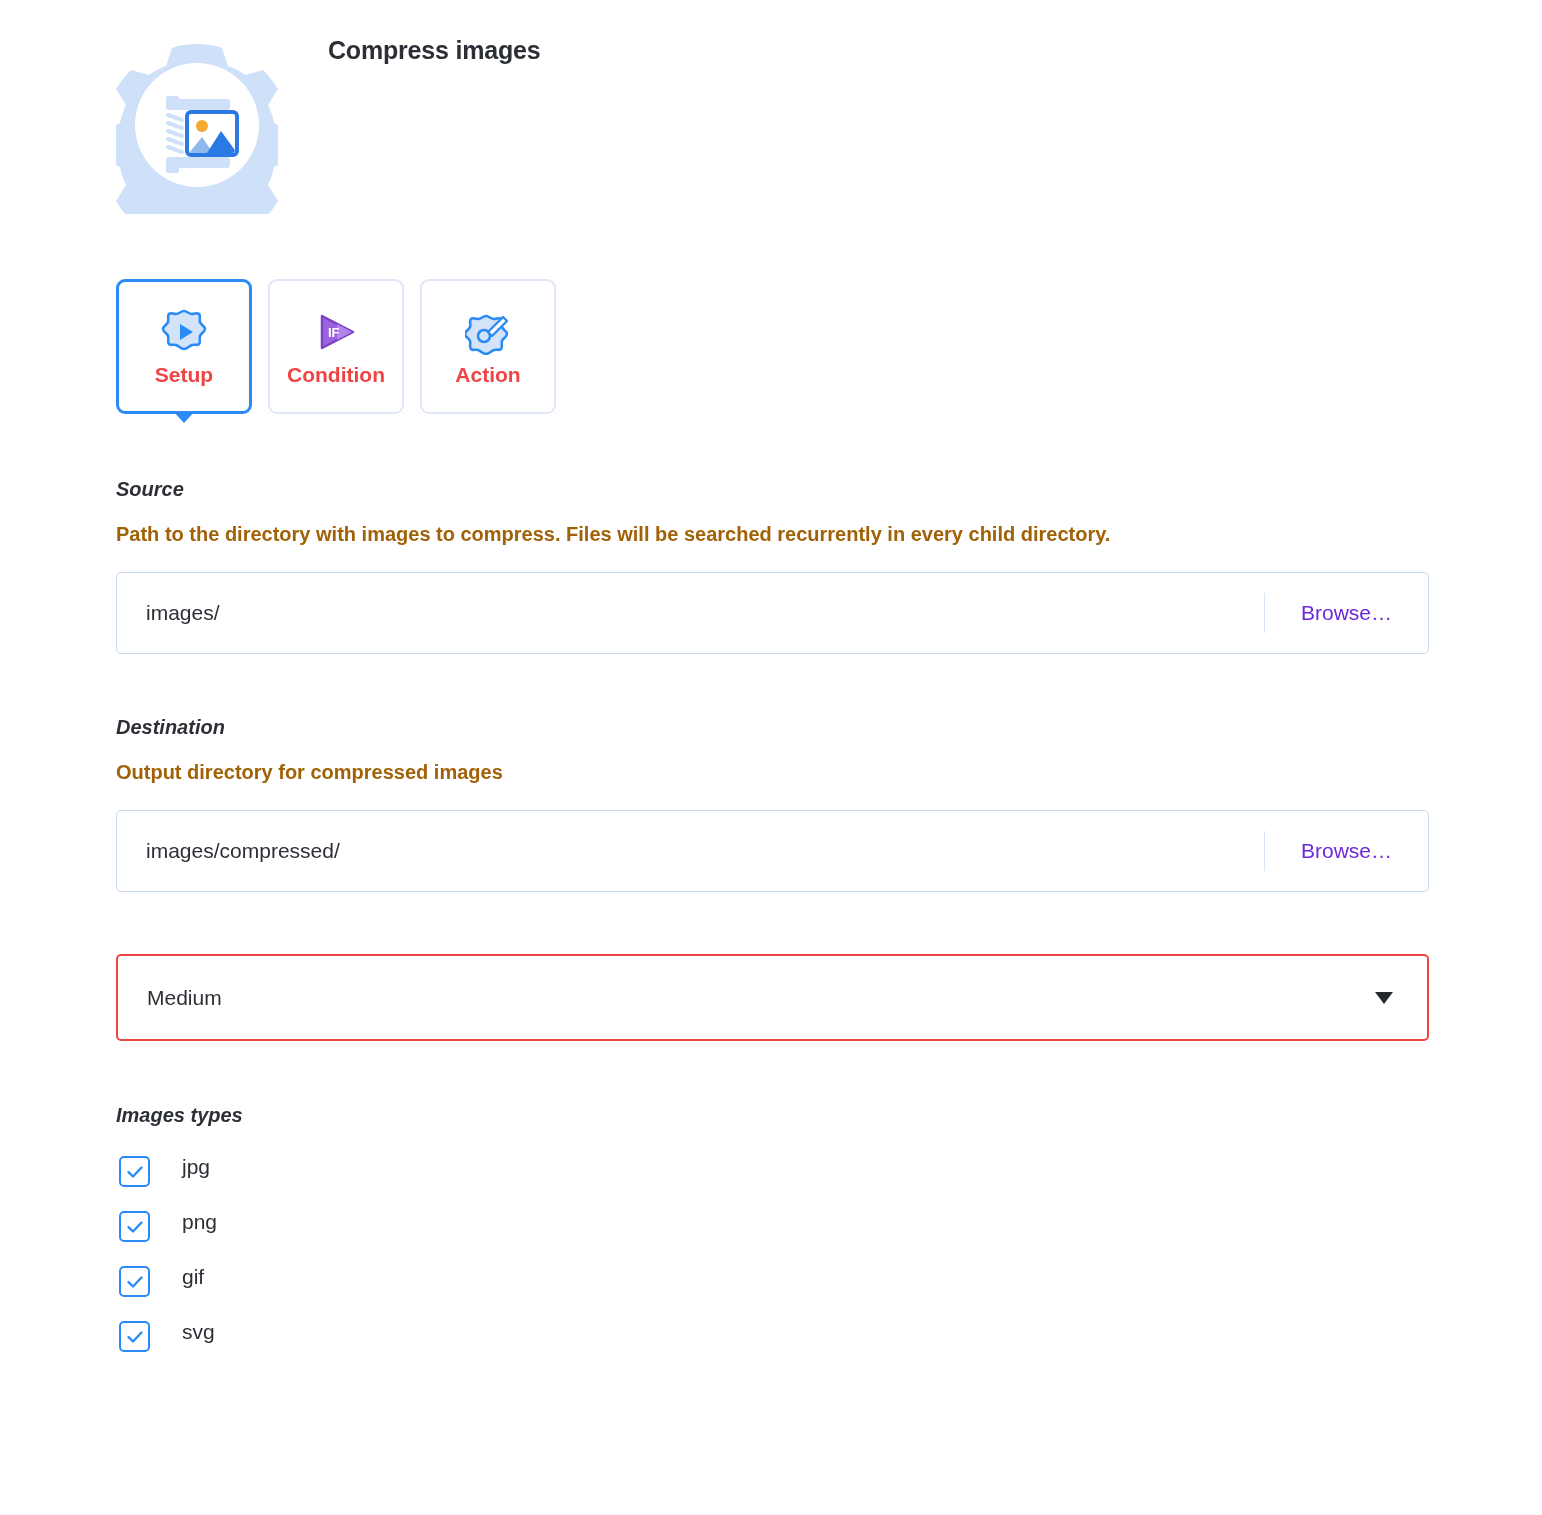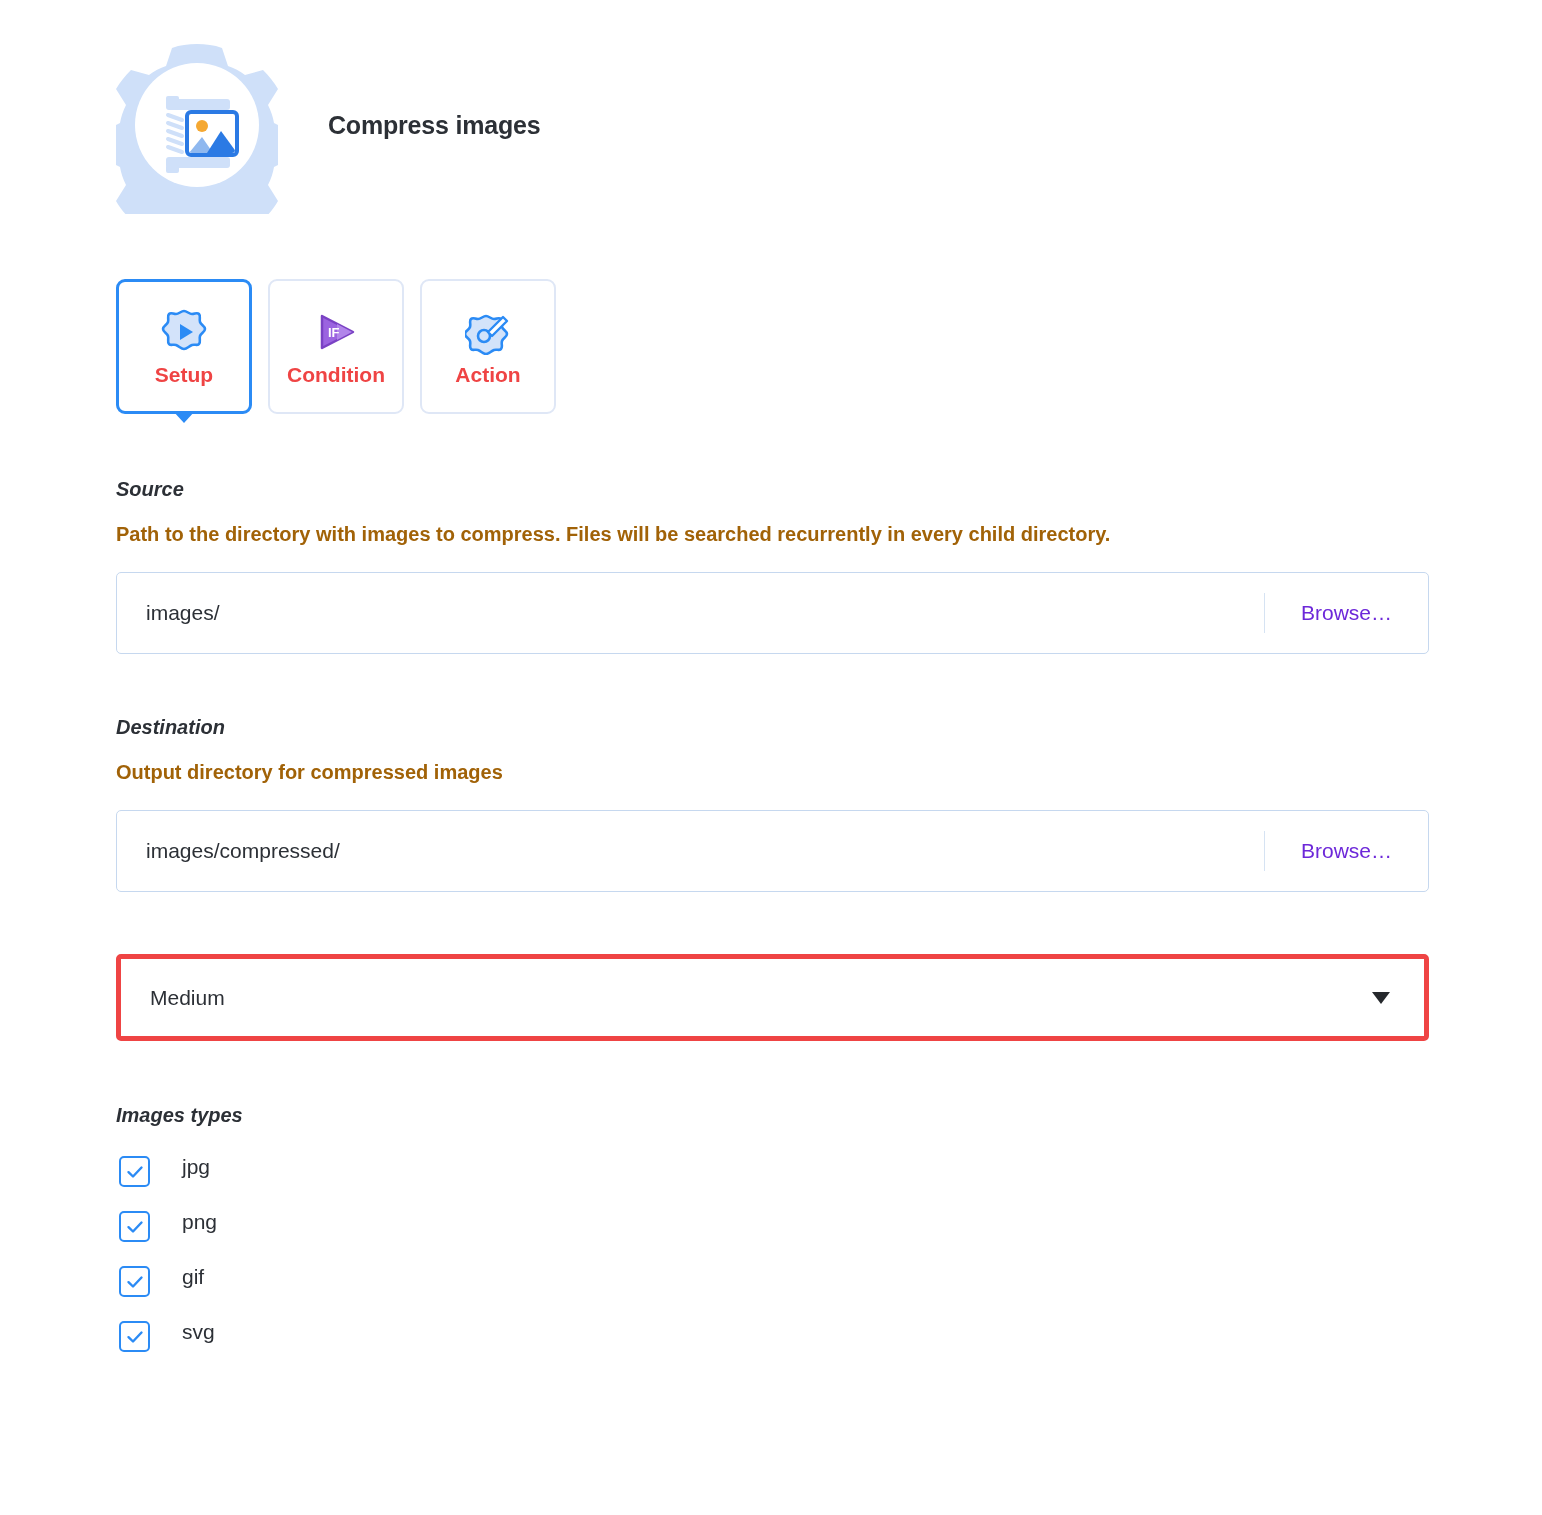--- a/index.html
+++ b/index.html
@@ -16,21 +16,21 @@
     overflow: hidden;
     position: relative;
   }
 
   
   .header {
     position: absolute;
     left: 116px;
     top: 36px;
     display: flex;
-    align-items: center;
+    align-items: flex-start;
     height: 178px;
   }
   .app-icon {
     width: 162px;
     height: 178px;
     flex: 0 0 auto;
     display: block;
   }
   .app-title {
     margin-left: 50px;
@@ -152,21 +152,21 @@
     cursor: pointer;
     background: transparent;
     border: none;
     font-family: "Liberation Sans", sans-serif;
     padding: 0;
   }
 
   .select-row {
     position: relative;
     height: 87px;
-    border: 5px solid #ef4444;
+    border: 2px solid #ef4444;
     border-radius: 5px;
     background: #ffffff;
     display: flex;
     align-items: center;
     cursor: pointer;
   }
   .select-value {
     padding-left: 29px;
     font-size: 21px;
     color: #2c3036;

